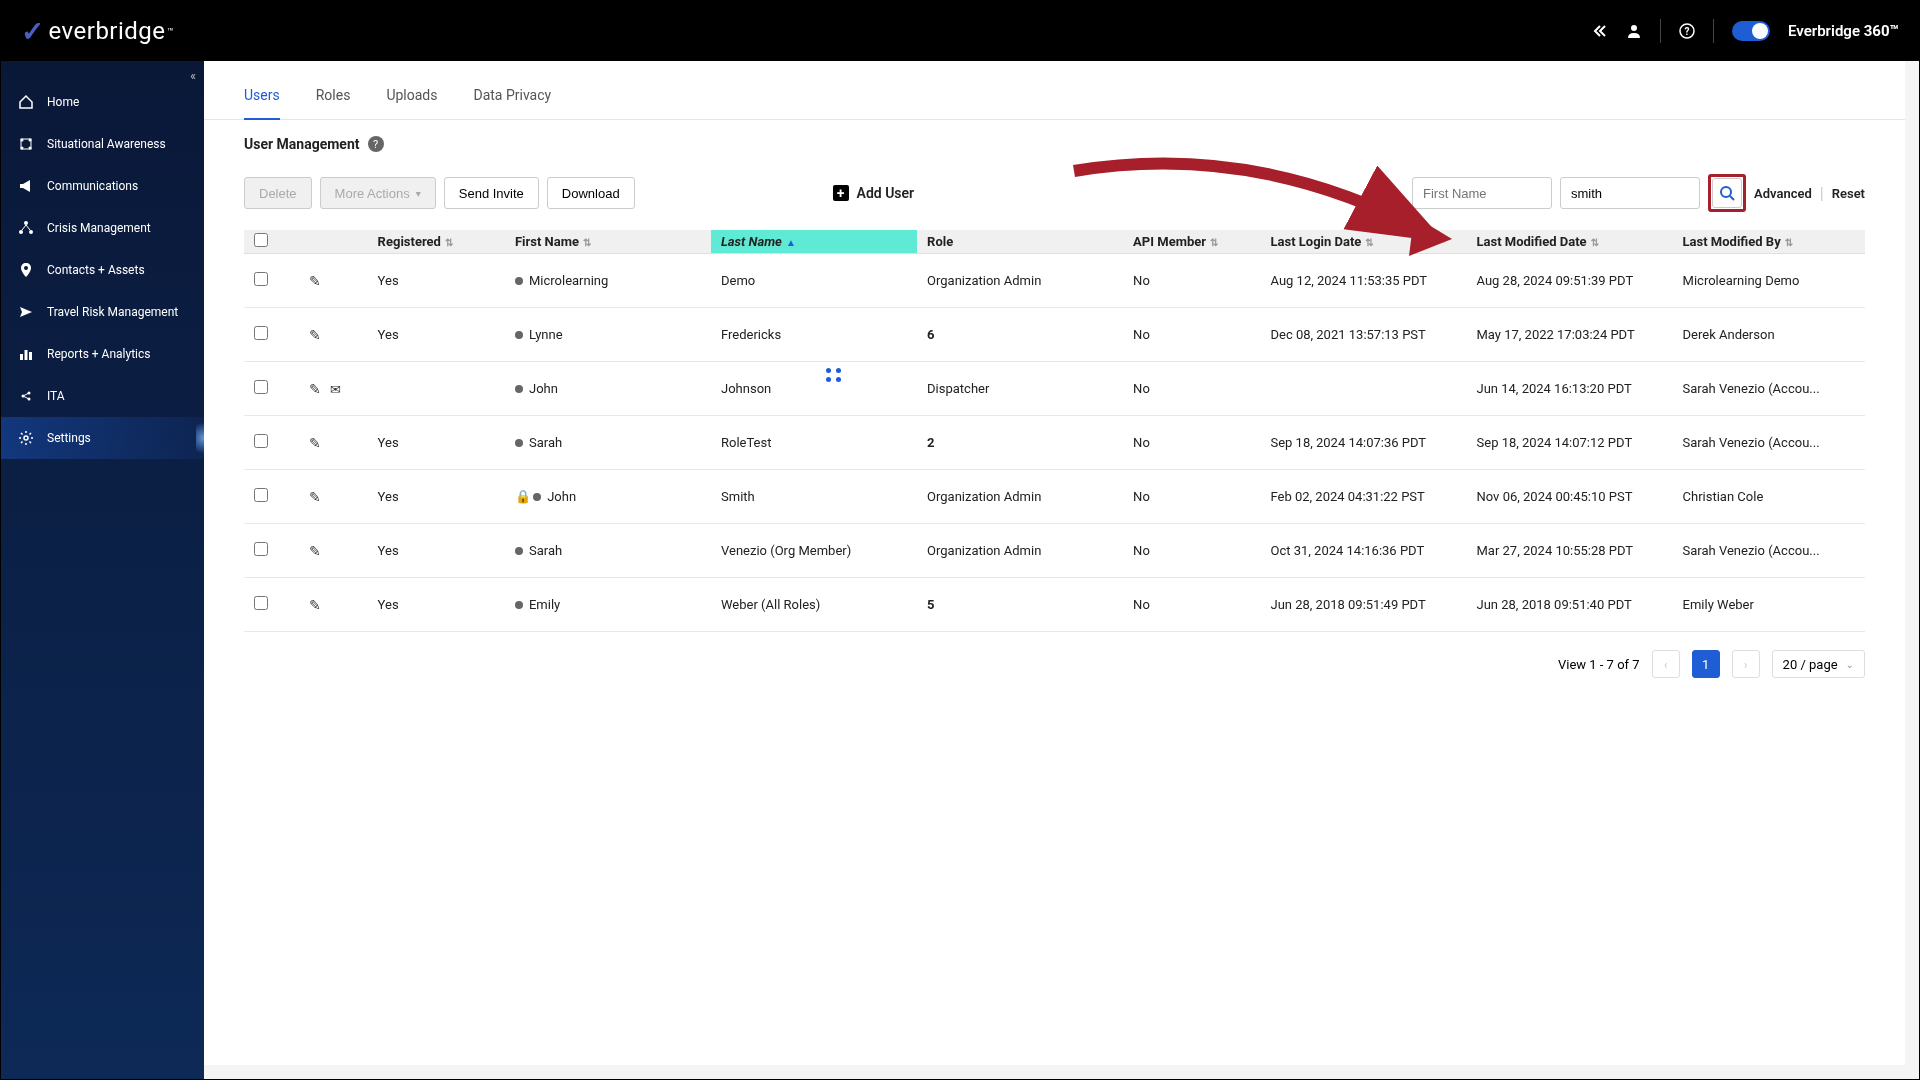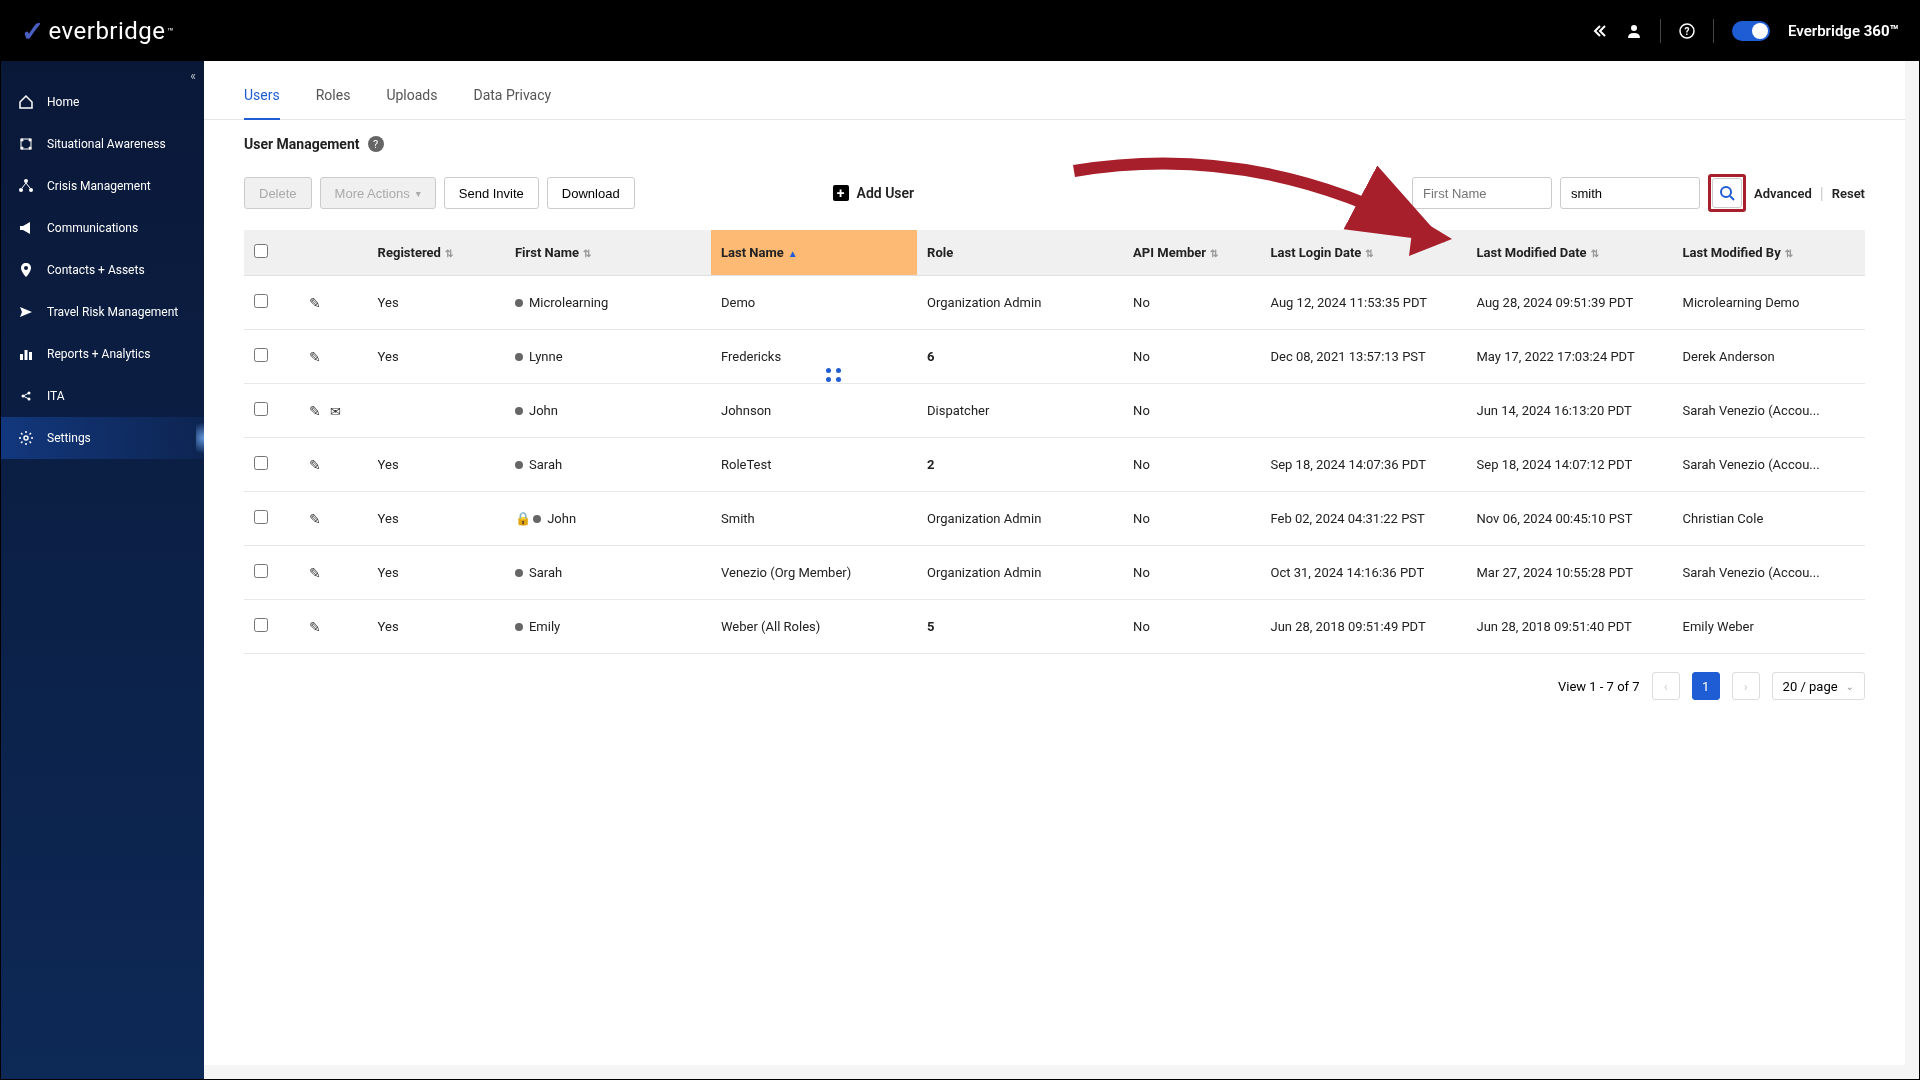--- a/index.html
+++ b/index.html
@@ -316,39 +316,40 @@
     }
     table {
       width: 100%;
       border-collapse: collapse;
     }
     thead tr {
       background: #f0f0f0;
     }
     th {
       text-align: left;
-      padding: 14px 10px;
+      padding: 3px 10px;
       font-size: 13px;
       font-weight: 700;
       color: #222;
       border-bottom: 1px solid #e0e0e0;
     }
     th.sortable {
       cursor: pointer;
     }
     .sort-icon {
       color: #999;
       font-size: 10px;
       margin-left: 4px;
     }
     .sort-asc {
       color: #1e5dd3;
     }
     th.sorted {
-      background: #fdba74;
+      background: #5eead4;
+      font-style: italic;
     }
     tbody tr {
       border-bottom: 1px solid #e8e8e8;
     }
     td {
       padding: 18px 10px;
       font-size: 13px;
       color: #222;
       vertical-align: middle;
     }
@@ -510,35 +511,35 @@
                 <circle cx="4" cy="12" r="1.5" fill="#fff"></circle>
                 <circle cx="12" cy="12" r="1.5" fill="#fff"></circle>
                 <rect x="3" y="3" width="10" height="10" fill="none" stroke="#fff" stroke-width="1"></rect>
               </svg>
             </span>
             <span>Situational Awareness</span>
           </div>
           <div class="sidebar-item">
             <span class="sidebar-icon">
               <svg width="16" height="16" viewBox="0 0 16 16">
+                <path d="M2 6 L2 10 L5 10 L12 14 L12 2 L5 6 Z" fill="#fff"></path>
+              </svg>
+            </span>
+            <span>Communications</span>
+          </div>
+          <div class="sidebar-item">
+            <span class="sidebar-icon">
+              <svg width="16" height="16" viewBox="0 0 16 16">
                 <circle cx="8" cy="3" r="2" fill="#fff"></circle>
                 <circle cx="3" cy="12" r="2" fill="#fff"></circle>
                 <circle cx="13" cy="12" r="2" fill="#fff"></circle>
                 <path d="M8 5 L4 10 M8 5 L12 10" stroke="#fff" stroke-width="1"></path>
               </svg>
             </span>
             <span>Crisis Management</span>
-          </div>
-          <div class="sidebar-item">
-            <span class="sidebar-icon">
-              <svg width="16" height="16" viewBox="0 0 16 16">
-                <path d="M2 6 L2 10 L5 10 L12 14 L12 2 L5 6 Z" fill="#fff"></path>
-              </svg>
-            </span>
-            <span>Communications</span>
           </div>
           <div class="sidebar-item">
             <span class="sidebar-icon">
               <svg width="16" height="16" viewBox="0 0 16 16">
                 <path d="M8 1 C5 1 3 3 3 6 C3 10 8 15 8 15 C8 15 13 10 13 6 C13 3 11 1 8 1 Z" fill="#fff"></path>
                 <circle cx="8" cy="6" r="2" fill="#0a1838"></circle>
               </svg>
             </span>
             <span>Contacts + Assets</span>
           </div>

